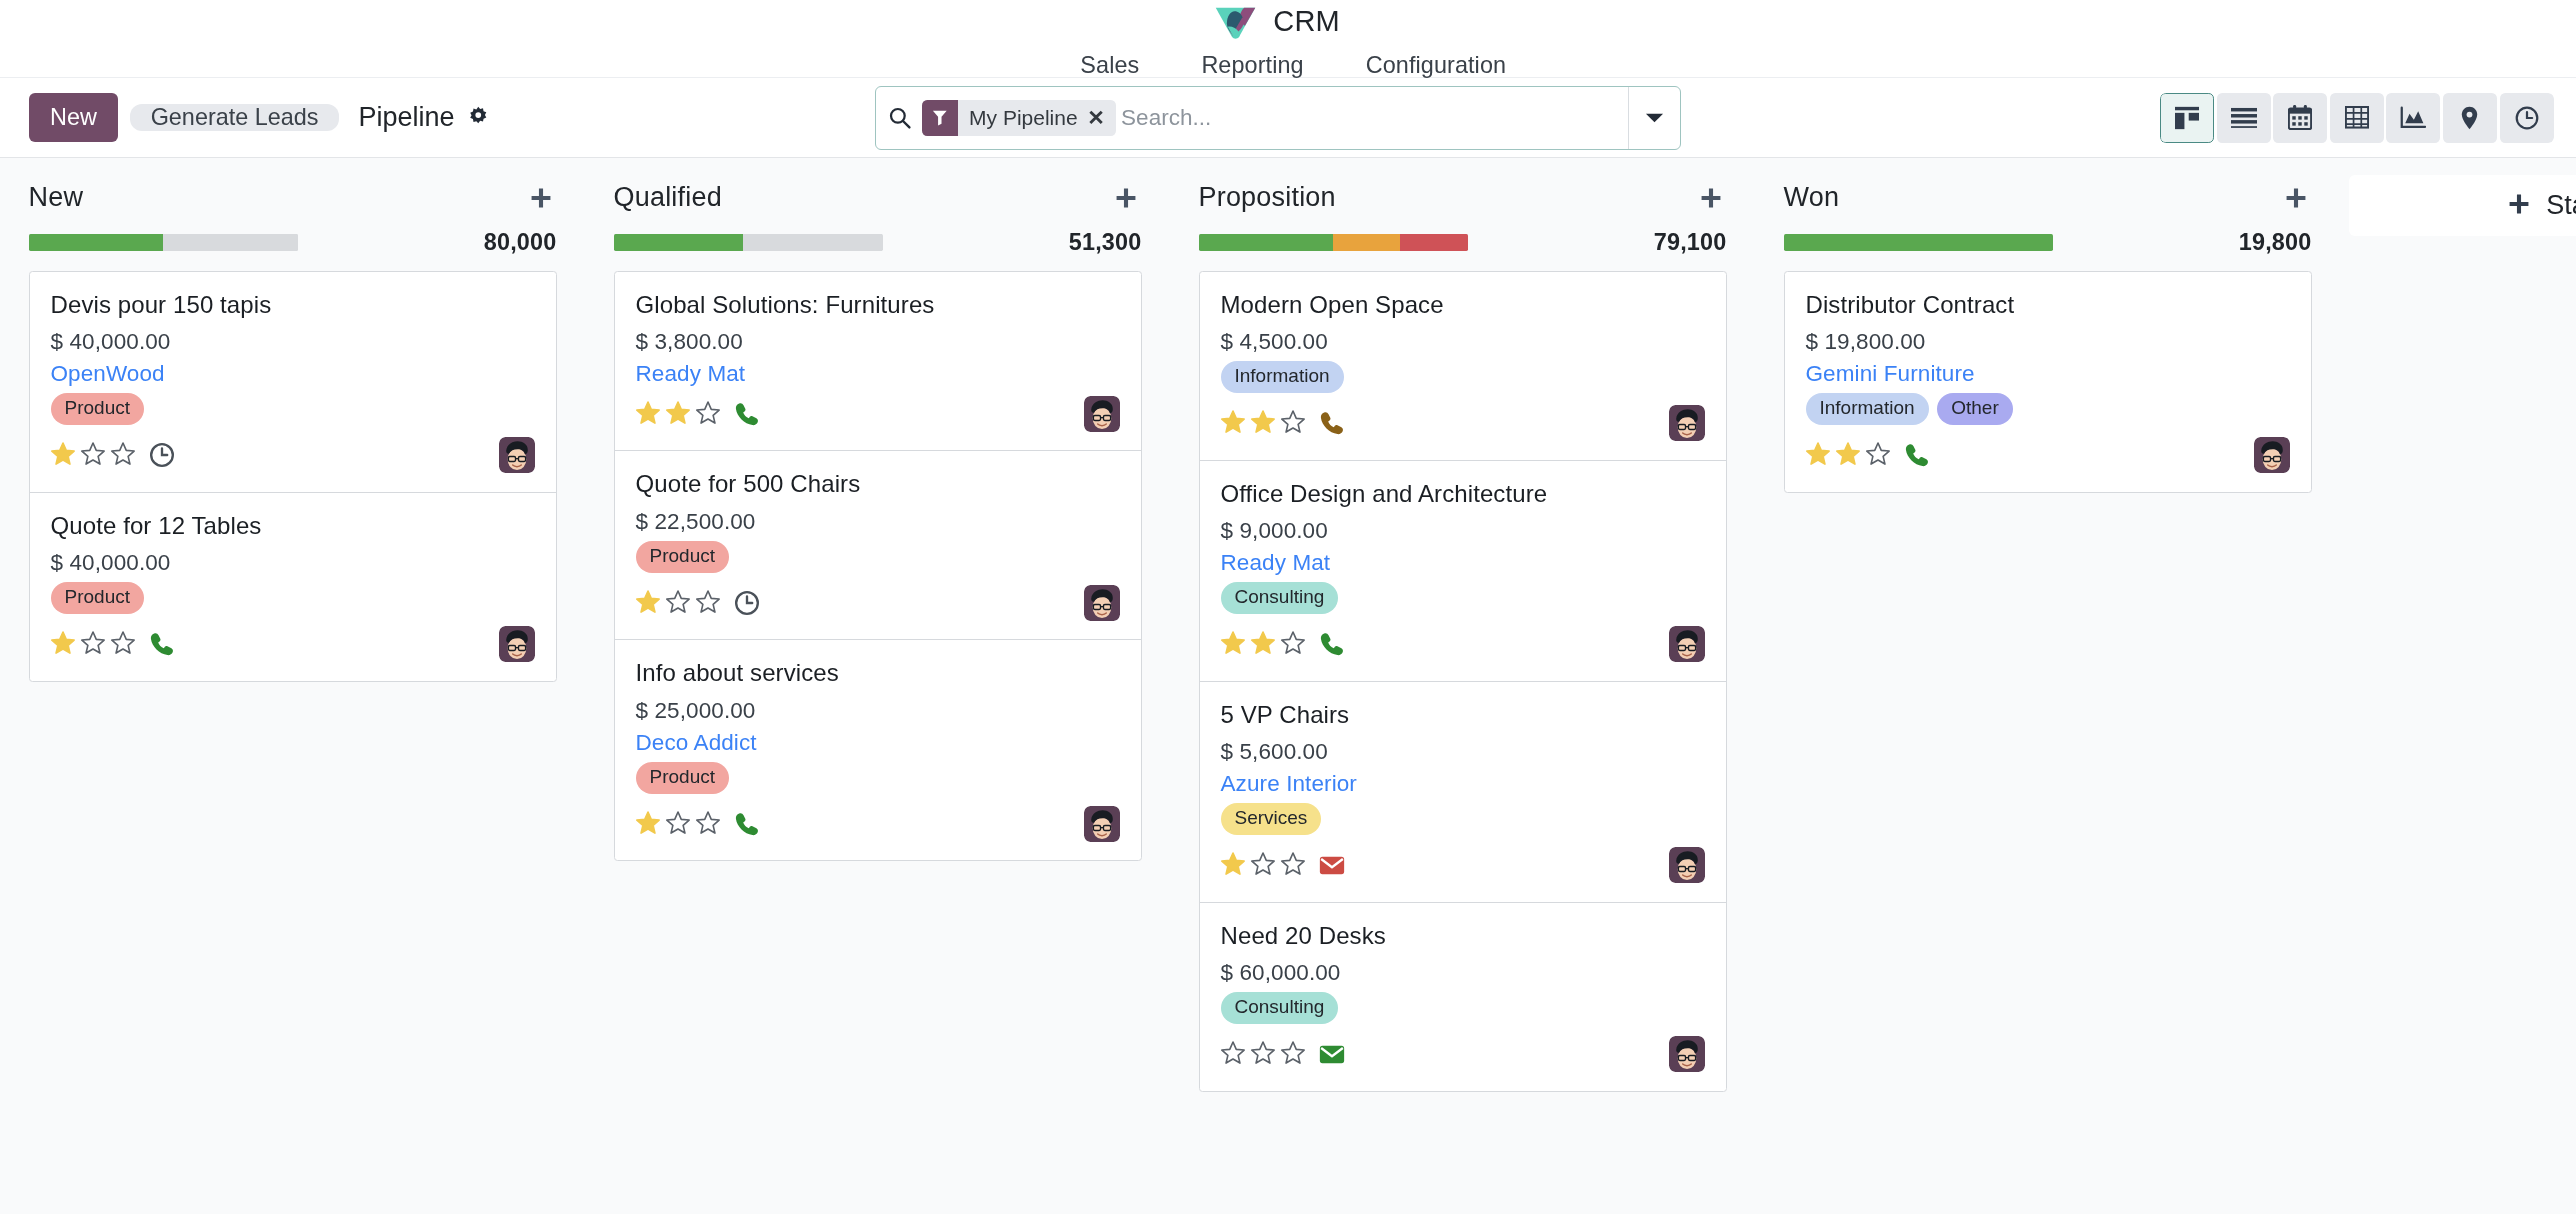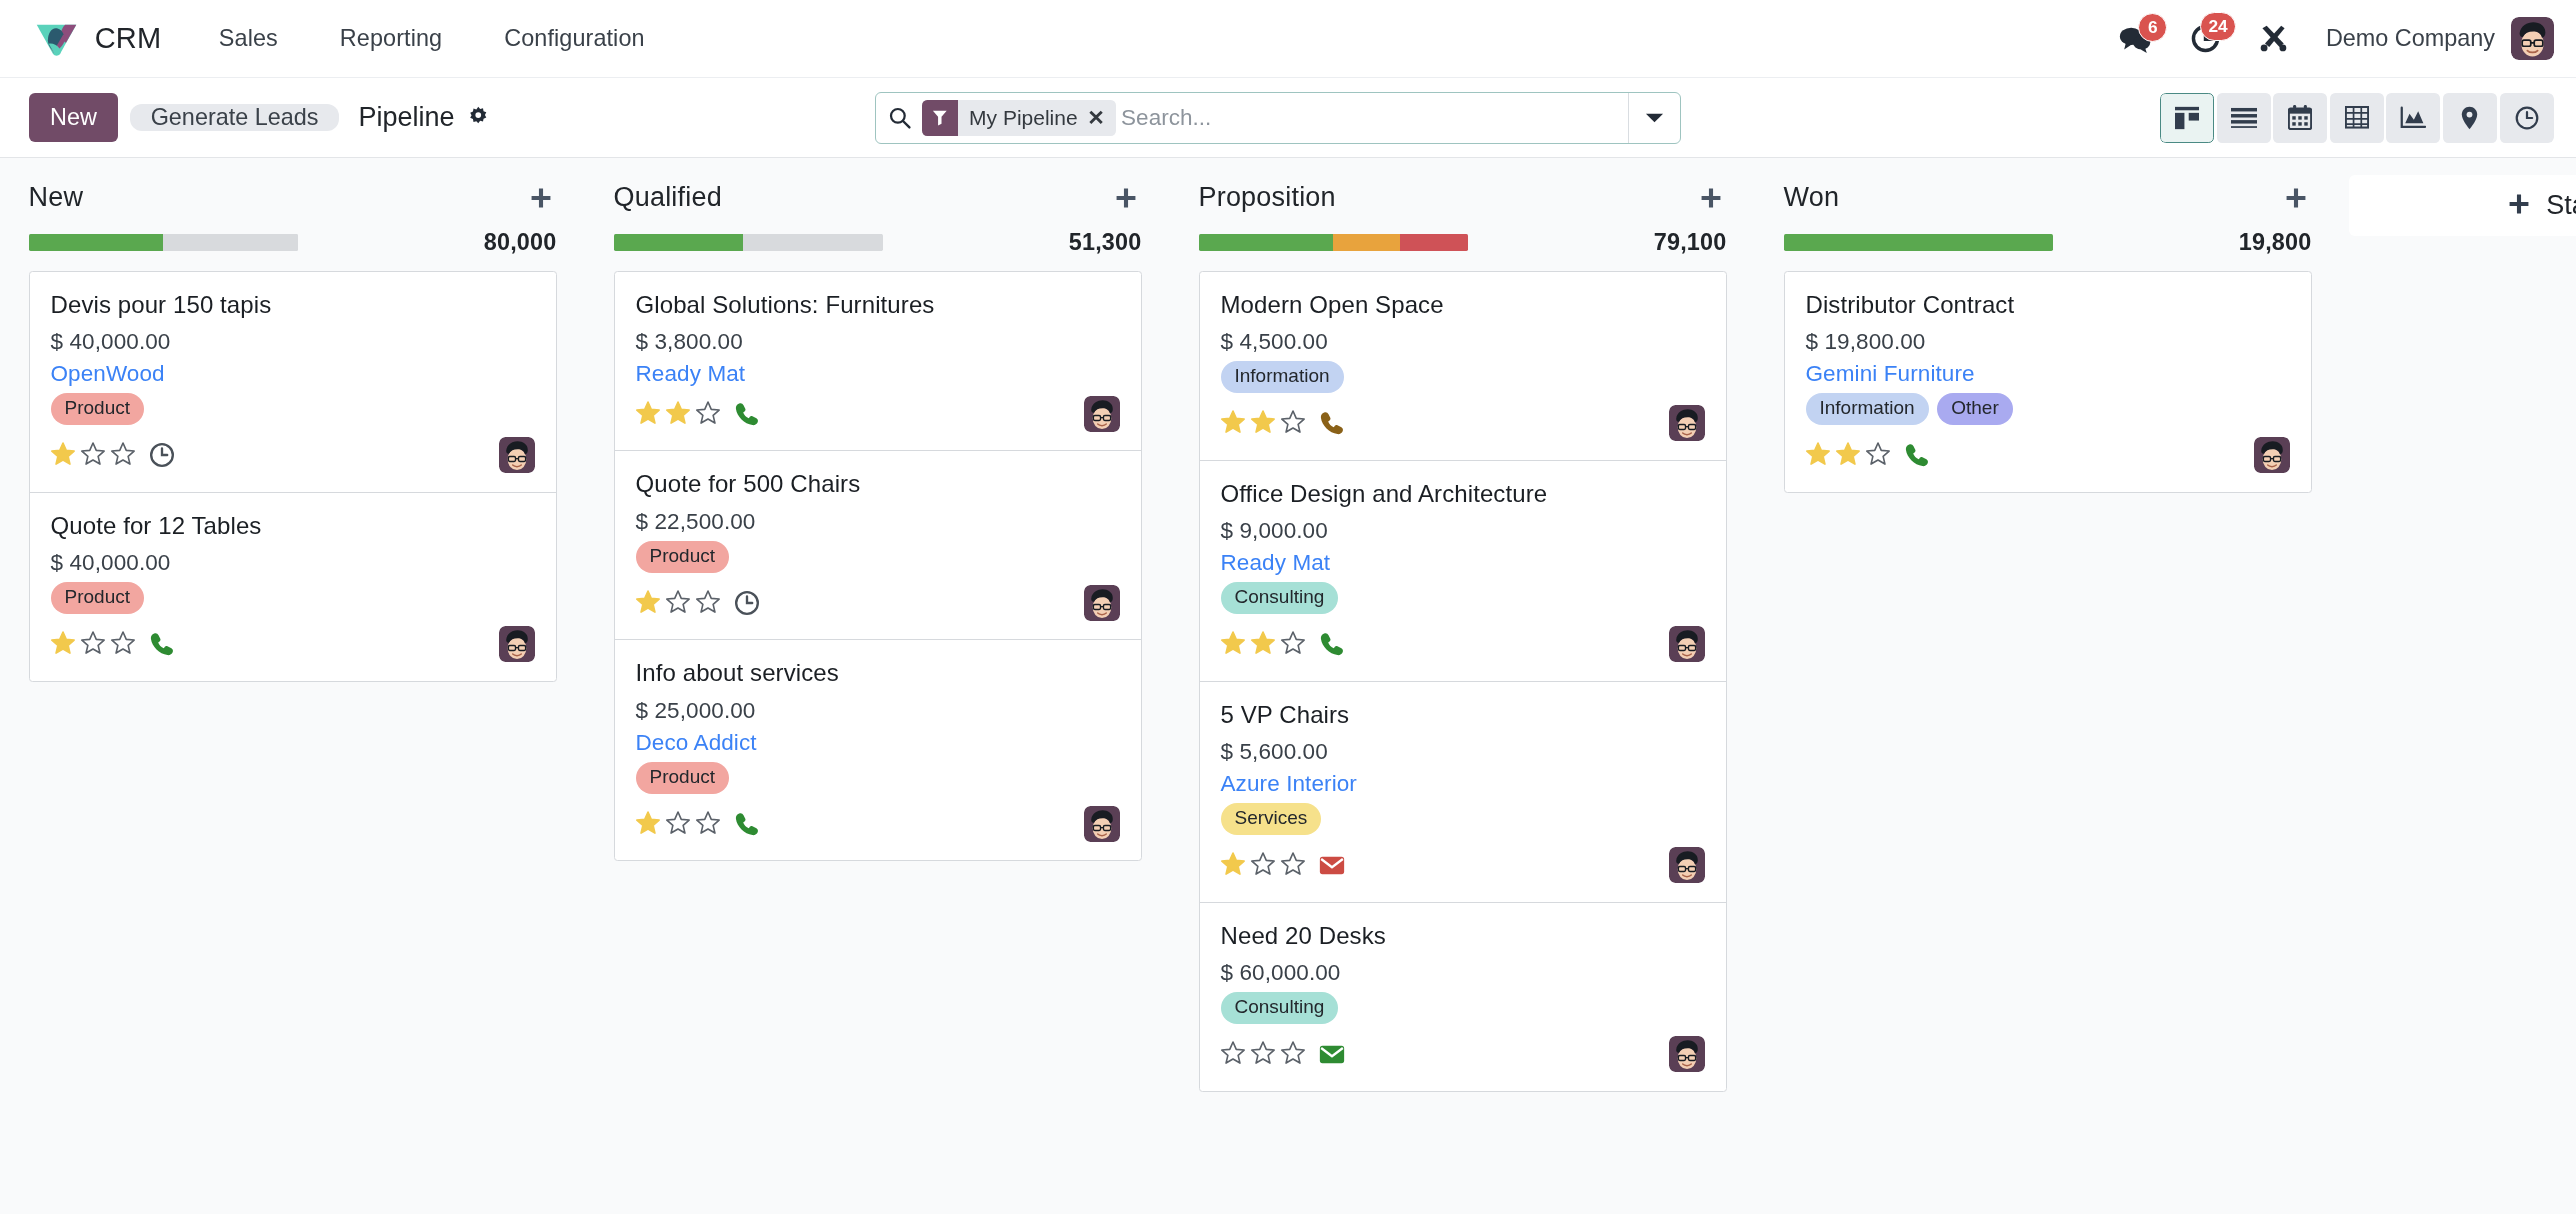--- a/index.html
+++ b/index.html
@@ -13,20 +13,21 @@
 
   
   .navbar {
     height: 78px;
     background: #ffffff;
     display: flex;
     align-items: center;
     padding: 0 22.5px 0 33px;
     border-bottom: 0.9px solid #eceef1;
     position: relative;
+    flex-direction: column;
   }
   .brand { display: flex; align-items: center; gap: 14.7px; margin-right: 35px; }
   .brand-logo { width: 47px; height: 43px; display: block; }
   .brand-name {
     font-size: 29px; color: #21252a; letter-spacing: 0.2px;
   }
   .nav-links { display: flex; align-items: center; gap: 17px; }
   .nav-link {
     font-size: 23.4px; color: #3a4149; padding: 8.7px 22.5px;
     cursor: pointer; white-space: nowrap; letter-spacing: 0.1px;
@@ -76,21 +77,21 @@
     margin-left: 11.2px; cursor: pointer; font-family: inherit; line-height: 1.15;
   }
   .breadcrumb {
     font-size: 27px; color: #21252a;
     margin-left: 19px; display: flex; align-items: center; gap: 12px;
   }
   .gear-btn { cursor: pointer; display: flex; align-items: center; }
 
   .searchbar {
     position: absolute; left: 875px; width: 806px;
-    height: 52px;
+    height: 64px;
     border: 0.9px solid #9ec4c0; border-radius: 6px;
     background: #fff; display: flex; align-items: center;
     overflow: hidden;
   }
   .search-icon-wrap { padding: 0 9.5px 0 12px; display: flex; align-items: center; }
   .facet {
     display: flex; align-items: center; height: 36px;
     background: #e7e9ed; border-radius: 5.2px; overflow: hidden;
     margin-right: 5.2px;
   }

